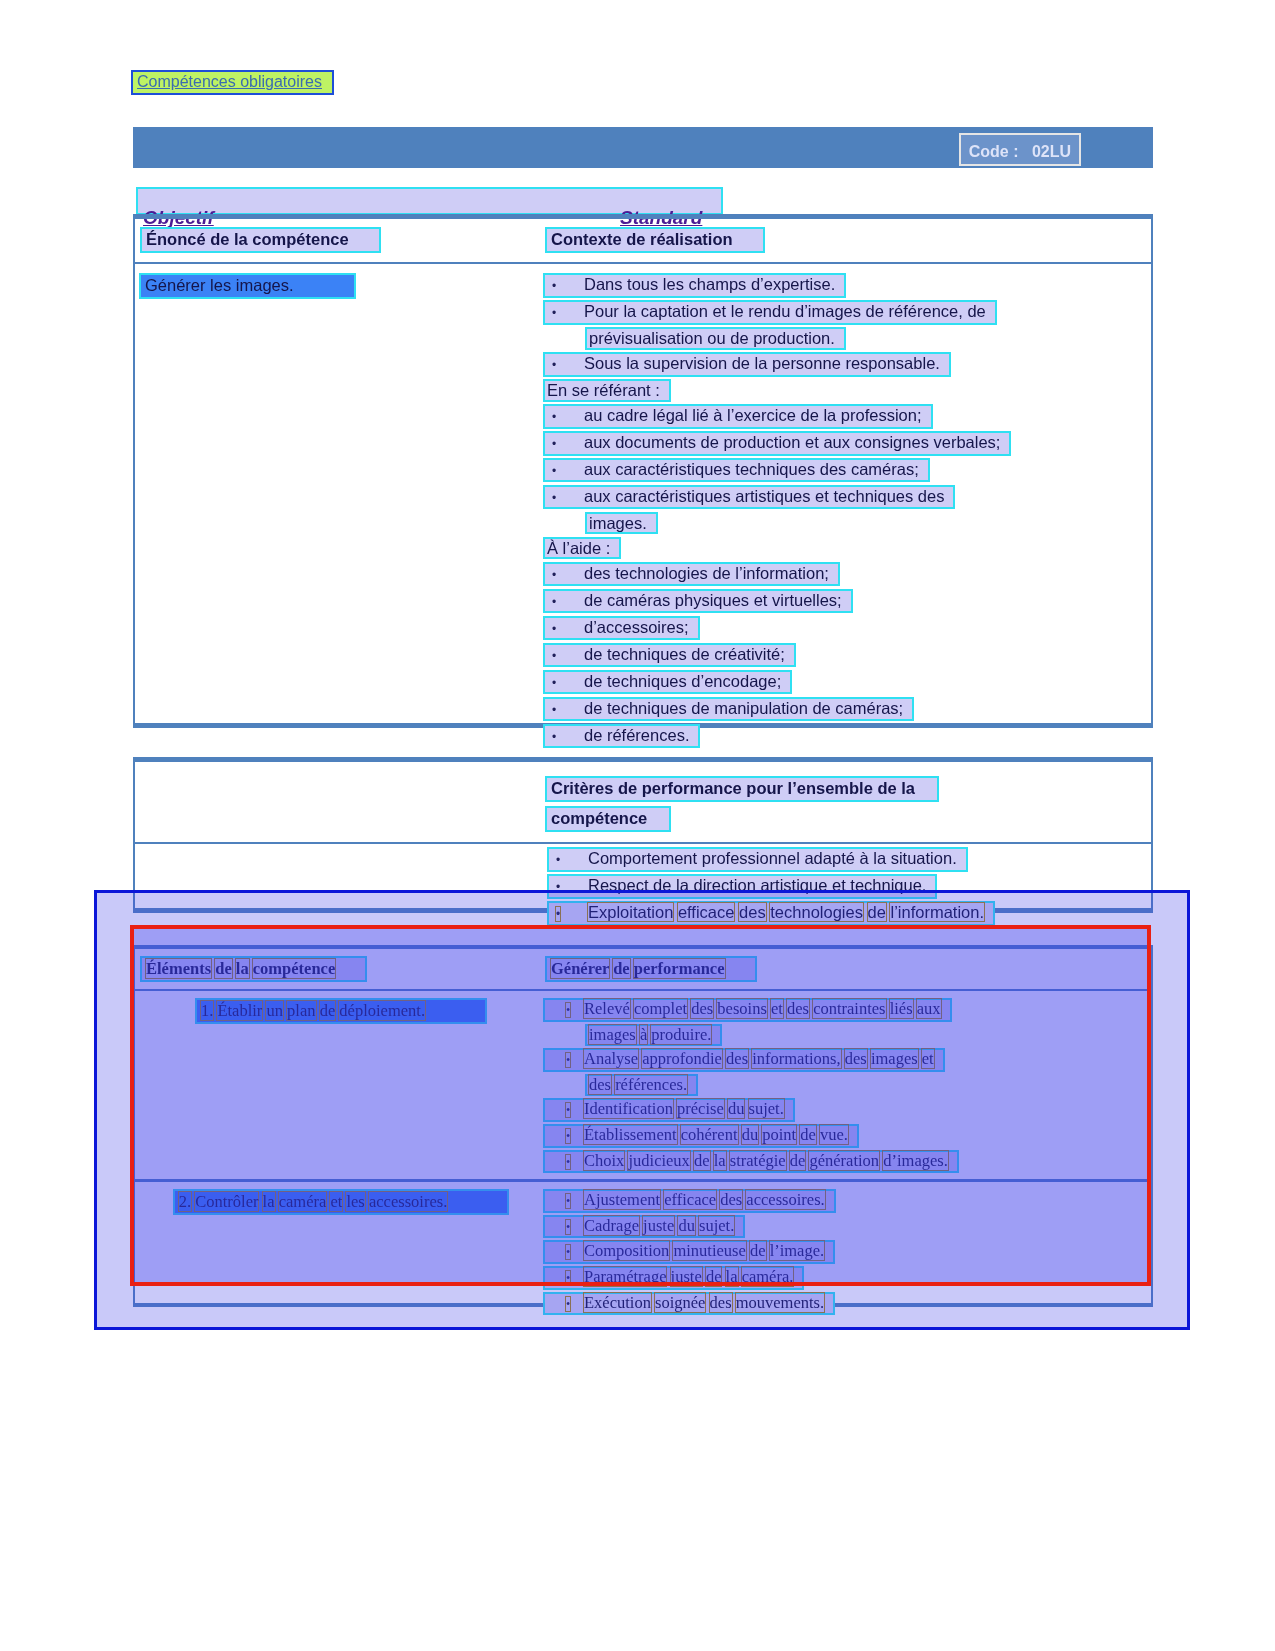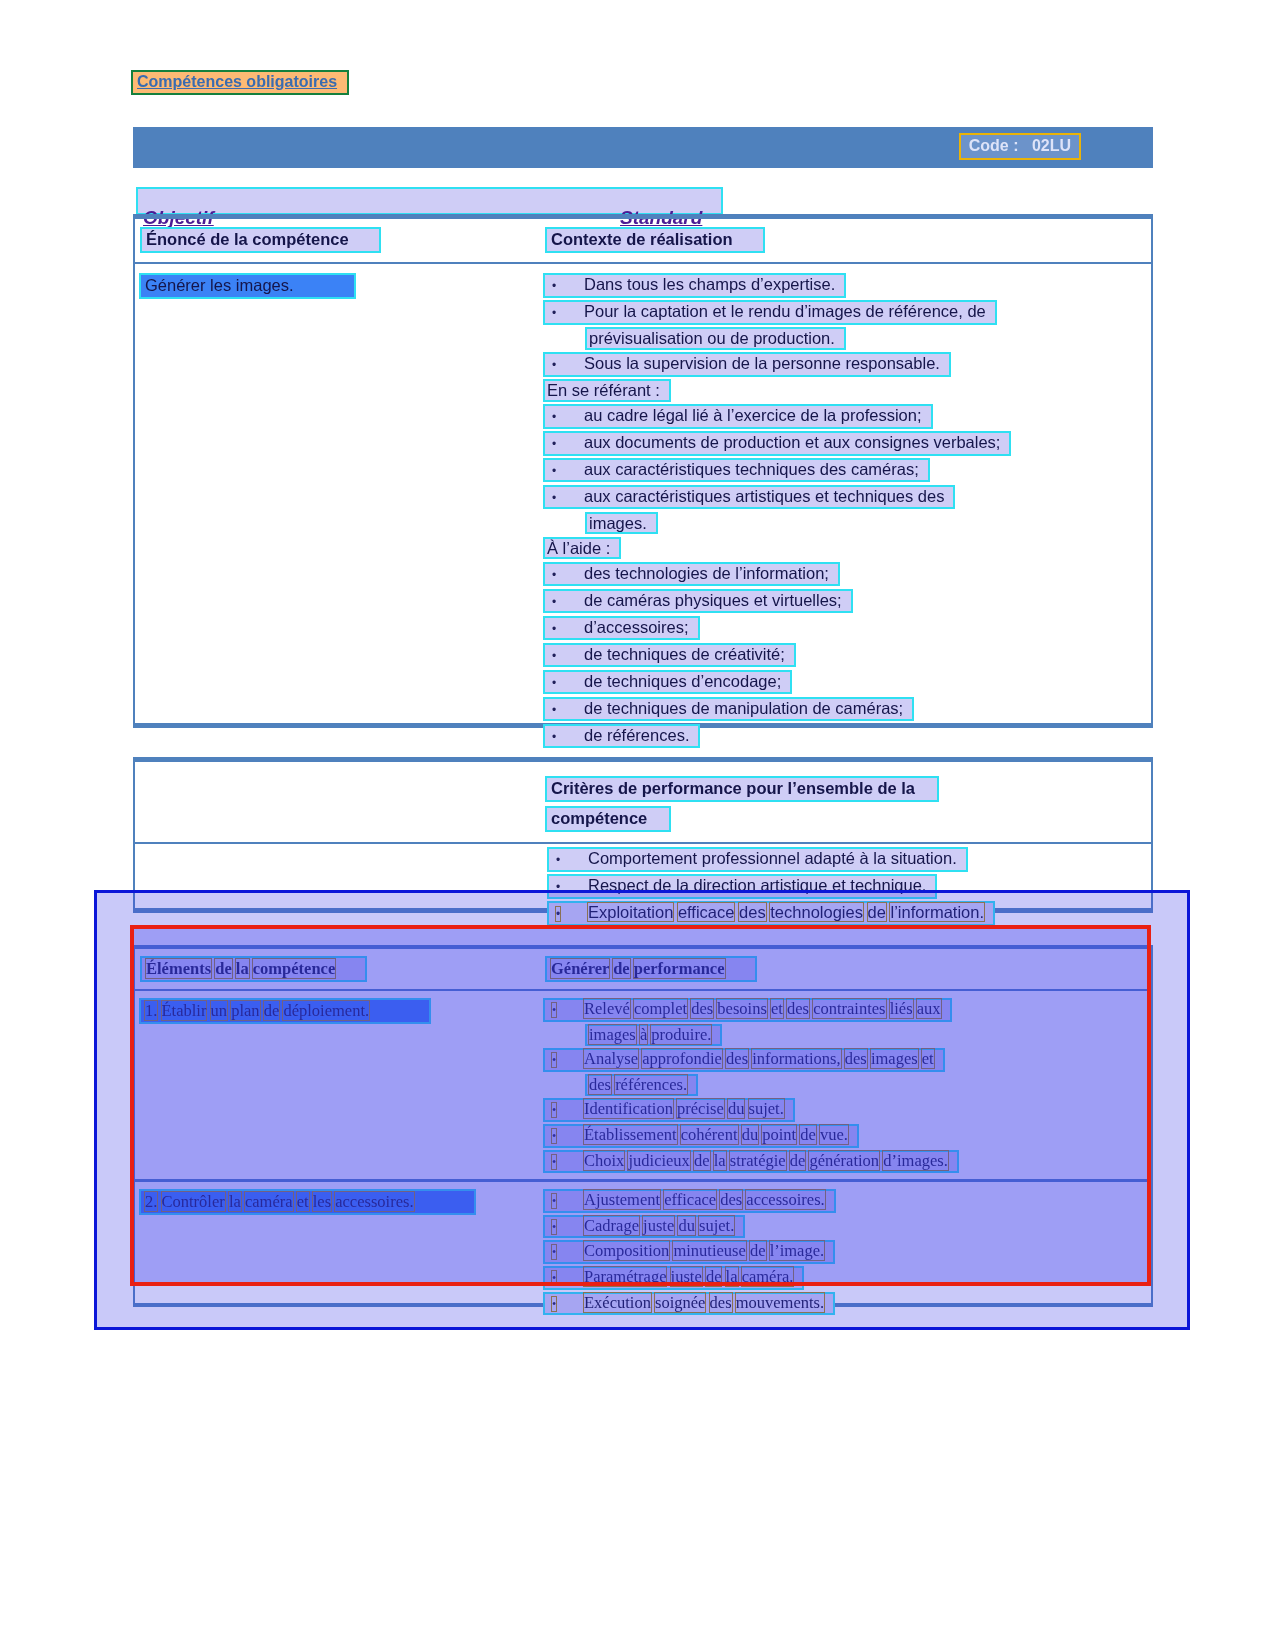--- a/index.html
+++ b/index.html
@@ -1,30 +1,30 @@
 <!DOCTYPE html>
 <html><head>
 <meta charset="utf-8">
 <style>
   * { box-sizing: border-box; margin: 0; padding: 0; }
   html,body { background:#ffffff; }
   body { font-family: "Liberation Sans", sans-serif; }
   .page { position:relative; width:1275px; height:1651px; background:#fff; overflow:hidden; }
 
   
-  .pill { background:#fdba74; border:2px solid #15803d; color:#15154a; display:inline-block;font-weight:bold; }
+  .pill { background:#bef264; border:2px solid #1d4ed8; color:#15154a; display:inline-block; }
 
   
   .doc-label { position:absolute; left:131px; top:70px; font-size:16px; color:#3a6cb0;
                text-decoration:underline; padding:1px 10px 2px 4px; }
 
   
   .top-bar { position:absolute; left:133px; top:127px; width:1020px; height:41px; background:#4f81bd; }
-  .code-box { position:absolute; right:72px; top:6px; border:2px solid #eab308; background:rgba(215,215,250,0.22);
-              color:#dde3f8; font-weight:bold; font-size:16px; padding:2px 8px 3px 8px; white-space:pre; }
+  .code-box { position:absolute; right:72px; top:6px; border:2px solid #e5e5e5; background:rgba(215,215,250,0.22);
+              color:#dde3f8; font-weight:bold; font-size:16px; padding:8px 8px 3px 8px; white-space:pre; }
 
   
   .obj-row { position:absolute; left:136px; top:187px; width:587px; height:28px; background:#cfcdf6; border:2px solid #2fe0f2; }
   .obj-row span { position:absolute; top:18px; font-style:italic; font-weight:bold; font-size:19px; color:#4c1d95; white-space:nowrap;text-decoration:underline; }
   .obj-label { left:5px; }
   .std-label { left:482px; }
 
   
   .tbl { position:absolute; left:133px; width:1020px; border:2px solid #4f81bd; border-top-width:5px; border-bottom-width:5px; }
   .tbl-head { display:flex; border-bottom:2px solid #4f81bd; }
@@ -50,21 +50,21 @@
   #table1 .line { margin-bottom:2.4px; }
 
   #table2 { top:757px; height:156px; }
   #table2 .t2-head { border-bottom:2px solid #4f81bd; padding:14px 0 6px 410px; }
   #table2 .t2-head .hpill { display:table; margin-bottom:4px; padding-right:22px; }
   #table2 .t2-body { padding:3px 0 0 412px; }
   #table2 .line { margin-bottom:2.5px; }
 
   #table3 { top:945px; height:362px; border-top-width:4px; border-bottom-width:4px;font-family:Liberation Serif, serif; }
   #table3 .tbl-head { padding:7px 0 7px 0; }
-  .t3-row { display:flex; padding:7px 0 4px 0; }
+  .t3-row { display:flex; padding:7px 0 4px 0;text-align:center; }
   .t3-row.sep { border-bottom:3px solid #4f81bd; }
   #table3 .line { margin-bottom:2px; }
 
   
   .sel-overlay { position:absolute; left:94px; top:890px; width:1096px; height:440px; z-index:5;
                  border:3px solid #0b16d8; background:rgba(60,60,235,0.28); pointer-events:none; }
   .red-box { position:absolute; left:130px; top:925px; width:1021px; height:361px; z-index:6;
              border:4px solid #e92013; background:rgba(60,60,235,0.30); pointer-events:none; }
 
   

